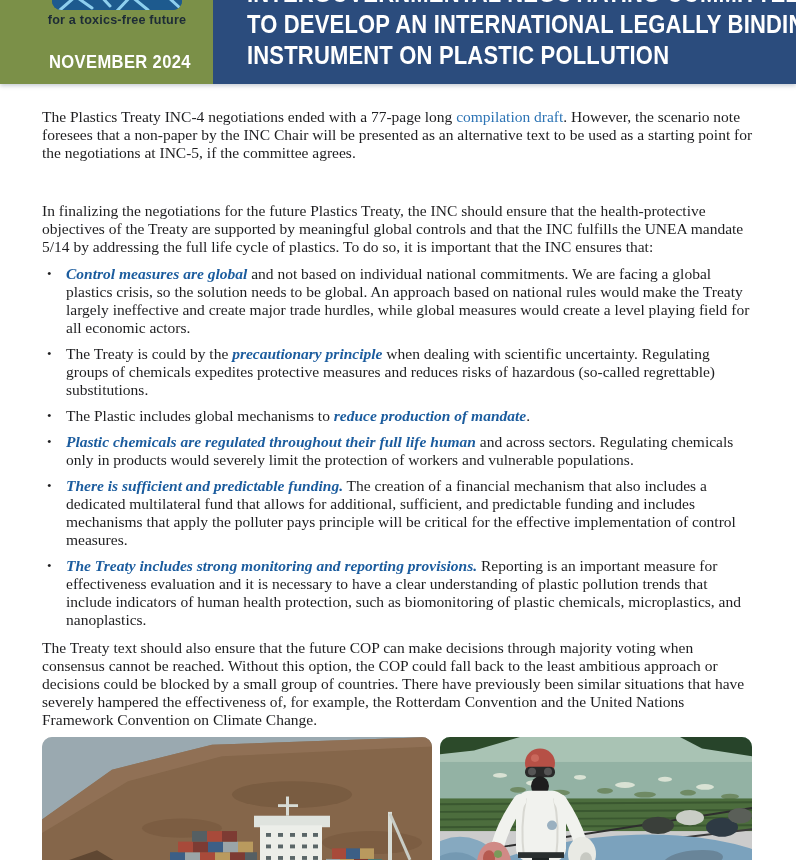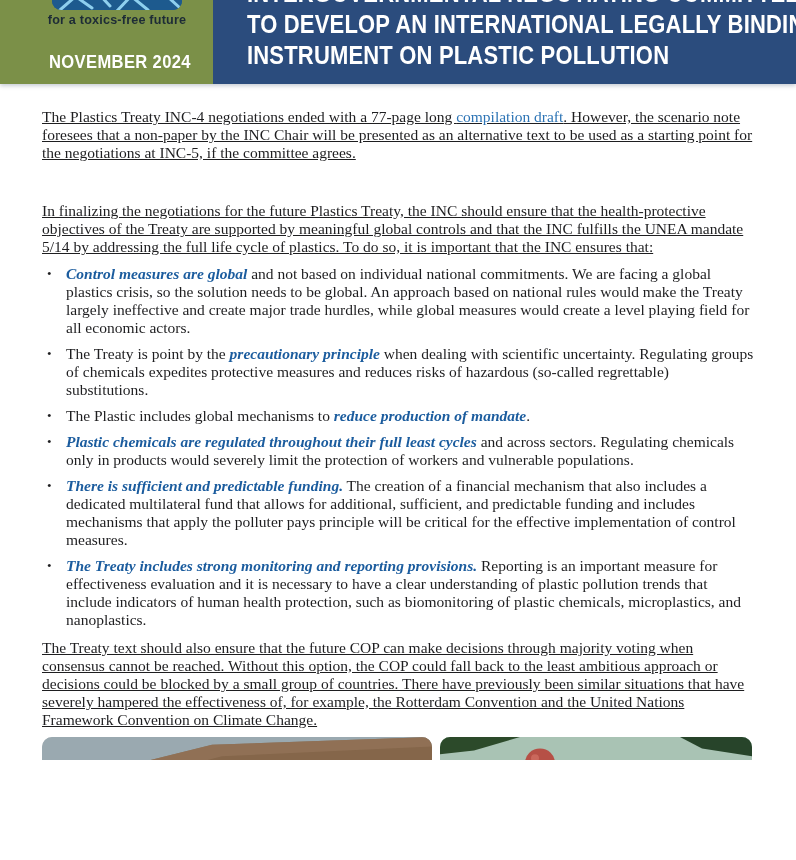--- a/index.html
+++ b/index.html
@@ -1,20 +1,20 @@
 <!DOCTYPE html>
 <html style="--green: #7b9048; --header-blue: #2b4c7d; --accent-blue: #1b5c9e; --link-blue: #2d74b5; --body-text: #1e1e20;"><head>
 <meta charset="utf-8">
 <style>
   * { box-sizing: border-box; }
   html, body { margin: 0; padding: 0; background: #ffffff; }
   .page {
     position: relative;
     width: 796px;
-    height: 760px;
+    height: 860px;
     overflow: hidden;
     background: #ffffff;
     font-family: "Liberation Serif", serif;
   }
 
   
   .masthead {
     position: relative;
     display: flex;
     height: 84px;
@@ -81,21 +81,21 @@
   }
   .doc-title span { display: block; }
 
   
   .content {
     padding: 24px 41px 0 42px;
     color: var(--body-text, #1e1e20);
     font-size: 15.5px;
     line-height: 18px;
   }
-  .content p { margin: 0 0 15px 0; text-decoration: underline; }
+  .content p { margin: 0 0 15px 0; }
   p.finalizing-paragraph { margin-bottom: 9px; margin-top: 40px; }
   p.closing-paragraph { margin-bottom: 4px; }
   ul.key-points { list-style: none; margin: 0 0 10px 0; padding: 0 0 0 4px; }
   ul.key-points li { position: relative; padding-left: 20px; margin-bottom: 8px; }
   .bullet { position: absolute; left: 1px; top: 0; font-size: 13px; }
   .accent { color: var(--accent-blue, #1b5c9e); font-weight: bold; font-style: italic; }
   .link { color: var(--link-blue, #2d74b5); text-decoration: none; cursor: pointer; }
 
   
   .photo-row { display: flex; gap: 8px; margin-top: 8px; }
@@ -135,23 +135,23 @@
       </h1>
     </div>
   </header>
 
   <main class="content">
     <p class="intro-paragraph"><span class="seg">The Plastics Treaty INC-4 negotiations ended with a 77-page long </span><a href="#" class="link">compilation draft</a><span class="seg">. However, the scenario note foresees that a non-paper by the INC Chair will be presented as an alternative text to be used as a starting point for the negotiations at INC-5, if the committee agrees.</span></p>
     <p class="finalizing-paragraph"><span class="seg">In finalizing the negotiations for the future Plastics Treaty, the INC should ensure that the health-protective objectives of the Treaty are supported by meaningful global controls and that the INC fulfills the UNEA mandate 5/14 by addressing the full life cycle of plastics. To do so, it is important that the INC ensures that:</span></p>
 
     <ul class="key-points" id="bullets">
         <li><span class="bullet">•</span><span class="accent">Control measures are global</span><span class="seg"> and not based on individual national commitments. We are facing a global plastics crisis, so the solution needs to be global. An approach based on national rules would make the Treaty largely ineffective and create major trade hurdles, while global measures would create a level playing field for all economic actors.</span></li>
-        <li><span class="bullet">•</span><span class="seg">The Treaty is point by the </span><span class="accent">precautionary principle</span><span class="seg"> when dealing with scientific uncertainty. Regulating groups of chemicals expedites protective measures and reduces risks of hazardous (so-called regrettable) substitutions.</span></li>
+        <li><span class="bullet">•</span><span class="seg">The Treaty is could by the </span><span class="accent">precautionary principle</span><span class="seg"> when dealing with scientific uncertainty. Regulating groups of chemicals expedites protective measures and reduces risks of hazardous (so-called regrettable) substitutions.</span></li>
         <li><span class="bullet">•</span><span class="seg">The Plastic includes global mechanisms to </span><span class="accent">reduce production of mandate</span><span class="seg">.</span></li>
-        <li><span class="bullet">•</span><span class="accent">Plastic chemicals are regulated throughout their full least cycles</span><span class="seg"> and across sectors. Regulating chemicals only in products would severely limit the protection of workers and vulnerable populations.</span></li>
+        <li><span class="bullet">•</span><span class="accent">Plastic chemicals are regulated throughout their full life human</span><span class="seg"> and across sectors. Regulating chemicals only in products would severely limit the protection of workers and vulnerable populations.</span></li>
         <li><span class="bullet">•</span><span class="accent">There is sufficient and predictable funding.</span><span class="seg"> The creation of a financial mechanism that also includes a dedicated multilateral fund that allows for additional, sufficient, and predictable funding and includes mechanisms that apply the polluter pays principle will be critical for the effective implementation of control measures.</span></li>
         <li><span class="bullet">•</span><span class="accent">The Treaty includes strong monitoring and reporting provisions.</span><span class="seg"> Reporting is an important measure for effectiveness evaluation and it is necessary to have a clear understanding of plastic pollution trends that include indicators of human health protection, such as biomonitoring of plastic chemicals, microplastics, and nanoplastics.</span></li>
       </ul>
 
     <p class="closing-paragraph"><span class="seg">The Treaty text should also ensure that the future COP can make decisions through majority voting when consensus cannot be reached. Without this option, the COP could fall back to the least ambitious approach or decisions could be blocked by a small group of countries. There have previously been similar situations that have severely hampered the effectiveness of, for example, the Rotterdam Convention and the United Nations Framework Convention on Climate Change.</span></p>
 
     <div class="photo-row">
 
       <figure class="photo photo-left">
         <svg viewBox="0 0 390 200" preserveAspectRatio="none">

